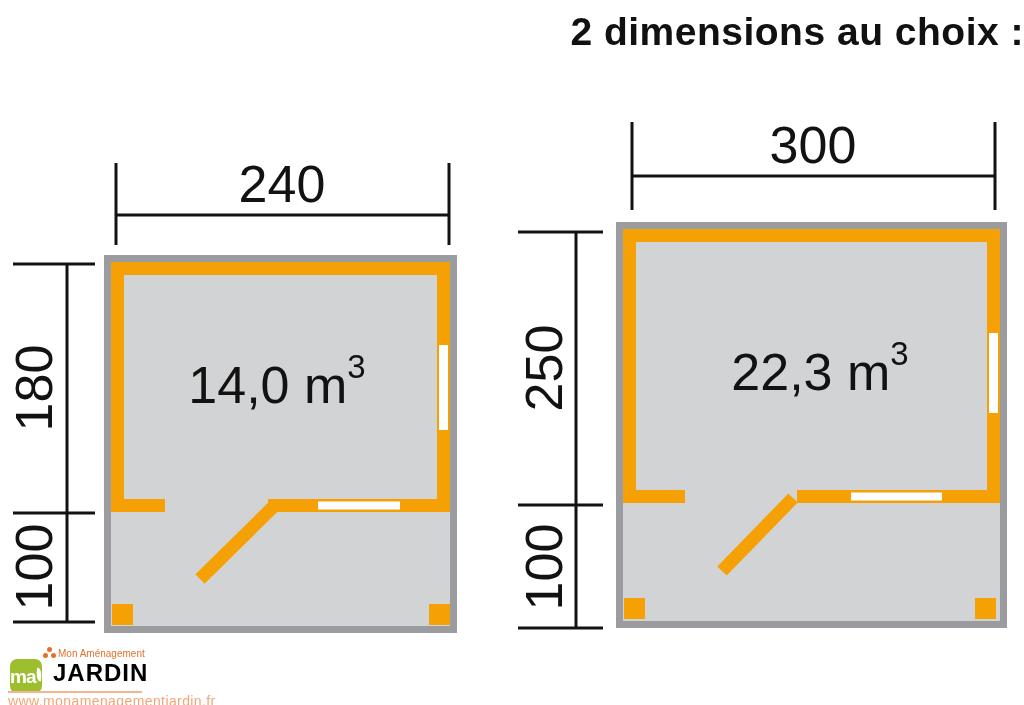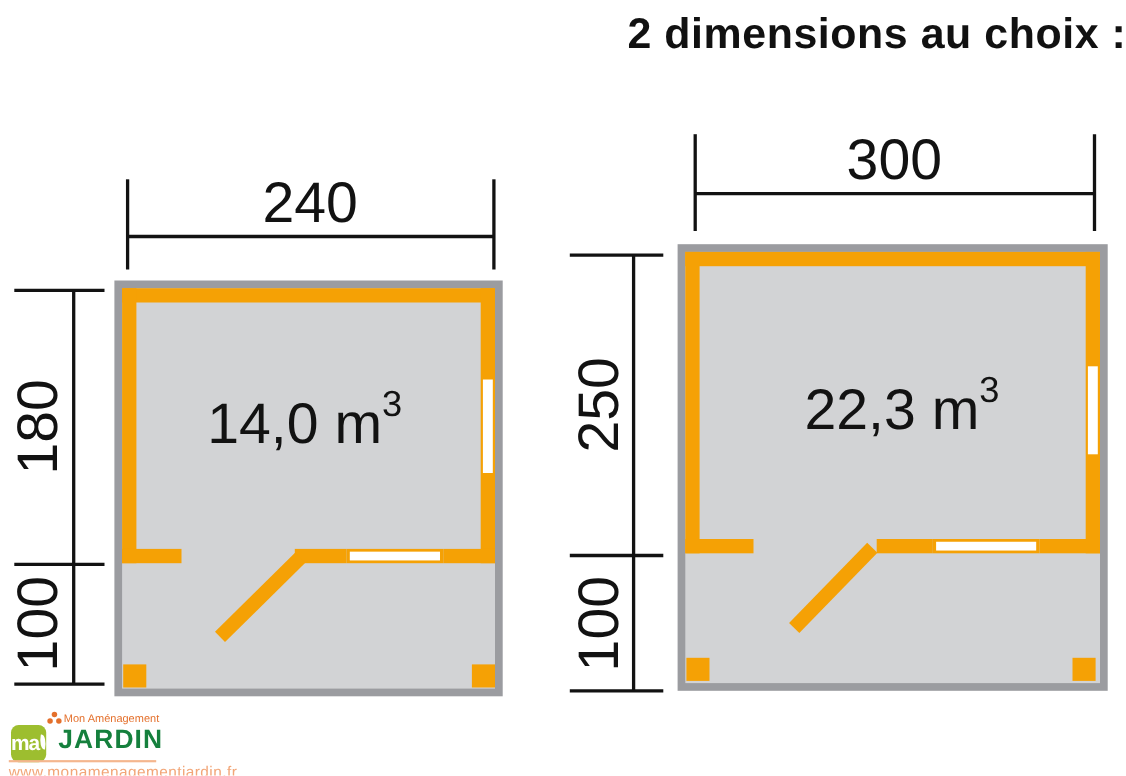--- a/index.html
+++ b/index.html
@@ -54,21 +54,21 @@
     width:5px; height:5px; border-radius:50%;
     background:#E4702C;
     box-shadow:-4px 6px 0 #E4702C, 4px 6px 0 #E4702C;
   }
   .logo-top {
     position:absolute; left:50px; top:2px;
     font-size:10px; color:#E4702C; white-space:nowrap;
   }
   .logo-main {
     position:absolute; left:45px; top:13px;
-    font-size:24px; font-weight:700; color:#15803d;
+    font-size:24px; font-weight:700; color:#000000;
     letter-spacing:1px; white-space:nowrap;
   }
   .logo-rule {
     position:absolute; left:0; top:45px; width:134px; height:1.5px;
     background:#F4B68E;
   }
   .logo-url {
     position:absolute; left:0; top:47px;
     font-size:14px; color:#F2A678; letter-spacing:0.4px; white-space:nowrap;
   }

